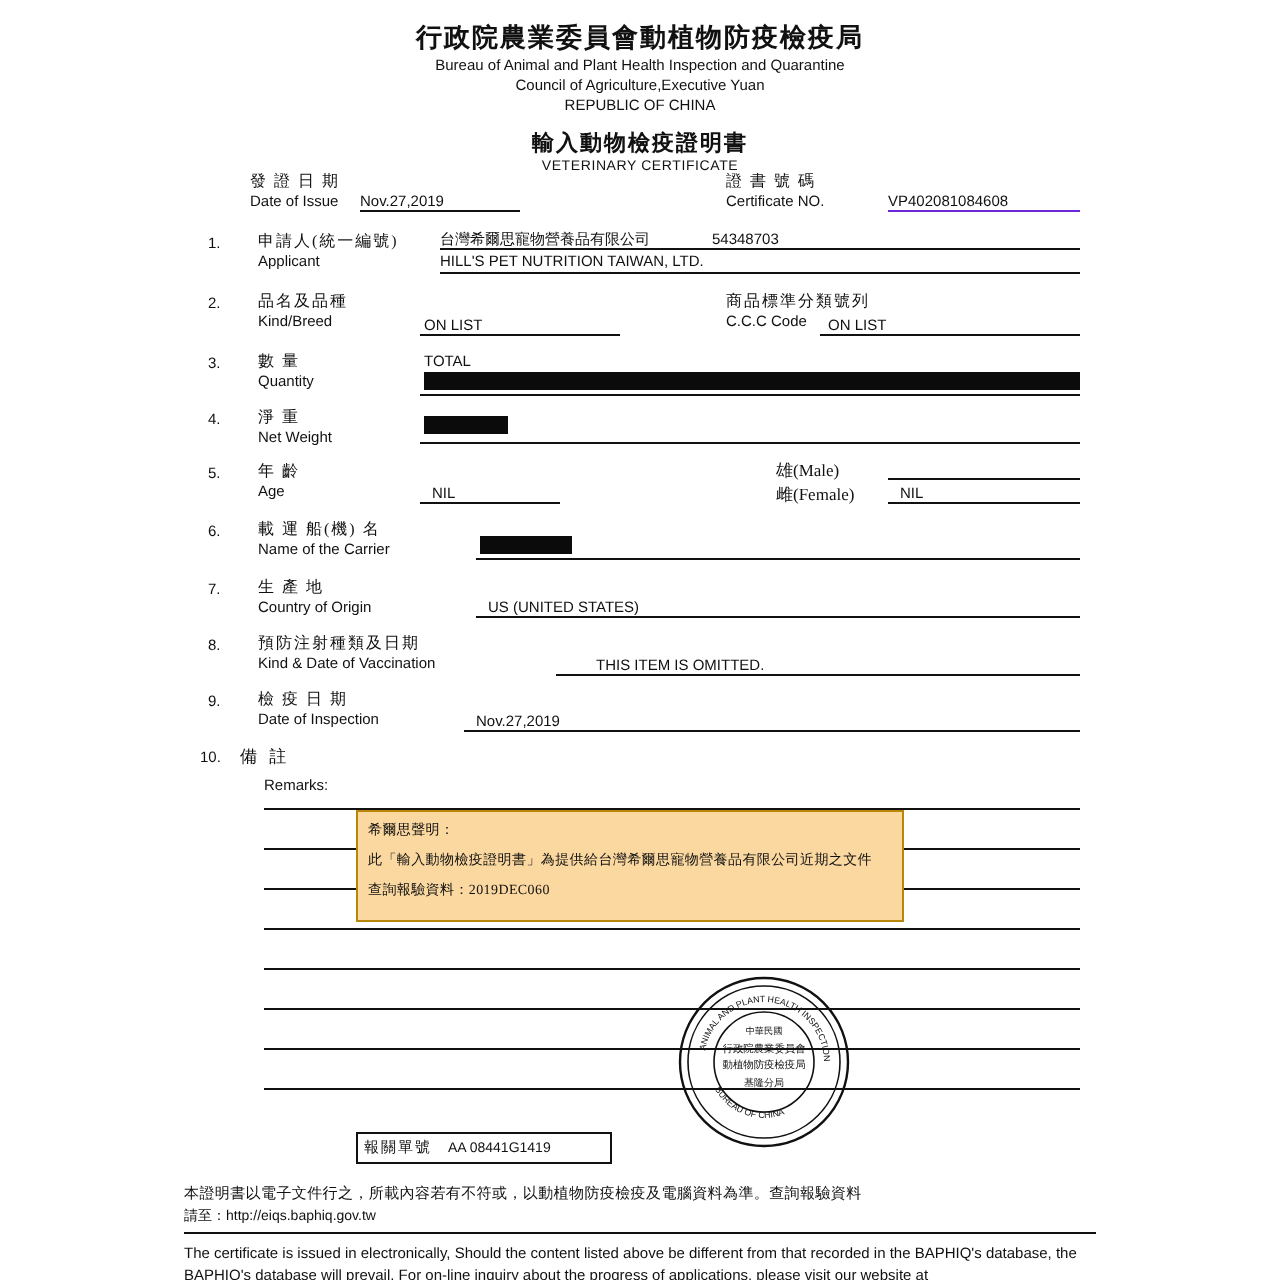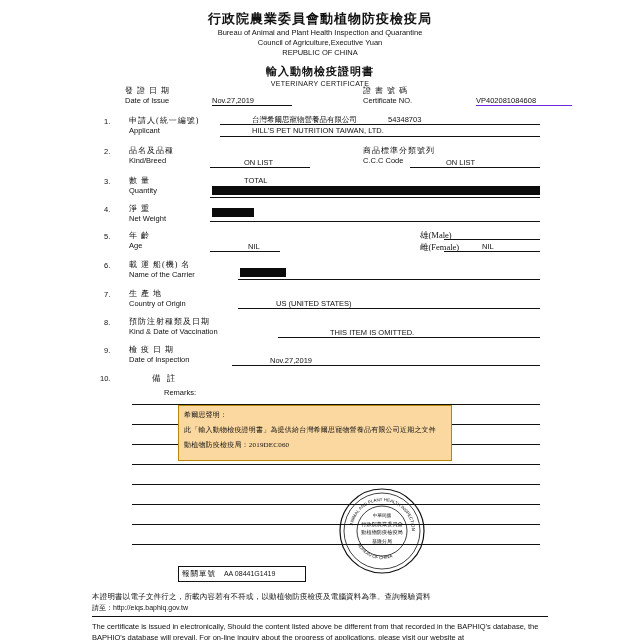--- a/index.html
+++ b/index.html
@@ -8,21 +8,21 @@
   .sheet{position:absolute;left:92px;top:0;width:456px;height:640px;}
 
   
   .hdr{text-align:center;padding-top:10px;}
   .hdr .cn-title{font-family:"Liberation Serif",serif;font-size:13px;letter-spacing:1px;font-weight:700;}
   .hdr .en1,.hdr .en2,.hdr .en3{font-size:7.5px;line-height:10px;}
   .hdr .cn-title2{font-family:"Liberation Serif",serif;font-size:11px;letter-spacing:1px;margin-top:6px;font-weight:700;}
   .hdr .en4{font-size:7px;line-height:9px;letter-spacing:.3px;}
 
   
-  .row{position:absolute;font-size:7.5px;margin-left:32px;}
+  .row{position:absolute;font-size:7.5px;}
   .cn{font-family:"Liberation Serif",serif;font-size:8.5px;letter-spacing:2px;}
   .redact{background:#0b0b0b;display:inline-block;height:8px;vertical-align:middle;}
 
   .num{position:absolute;font-size:7.5px;}
   .two{position:absolute;margin-left:13px;}
   .two .a{font-family:"Liberation Serif",serif;font-size:8px;letter-spacing:1px;}
   .two .b{font-size:7.5px;}
 
   .remark-box{position:absolute;left:86px;top:405px;width:272px;height:54px;border:1px solid #b8860b;background:#fbd8a0;}
   .remark-box div{font-family:"Liberation Serif",serif;font-size:7px;color:#111;margin:4px 5px 0 5px;line-height:11px;letter-spacing:.2px;}
@@ -164,21 +164,21 @@
     <div class="hline" style="left:40px;top:444px;width:408px;"></div>
     <div class="hline" style="left:40px;top:464px;width:408px;"></div>
     <div class="hline" style="left:40px;top:484px;width:408px;"></div>
     <div class="hline" style="left:40px;top:504px;width:408px;"></div>
     <div class="hline" style="left:40px;top:524px;width:408px;"></div>
     <div class="hline" style="left:40px;top:544px;width:408px;"></div>
 
     <div class="remark-box" style="left:86px;top:405px;">
       <div>希爾思聲明：</div>
       <div>此「輸入動物檢疫證明書」為提供給台灣希爾思寵物營養品有限公司近期之文件</div>
-      <div>動植物防疫檢疫局：2019DEC060</div>
+      <div>查詢報驗資料：2019DEC060</div>
     </div>
 
     <div class="seal">
       <svg width="88" height="88" viewBox="0 0 88 88">
         <circle cx="44" cy="44" r="42" fill="none" stroke="#111" stroke-width="1.2"></circle>
         <circle cx="44" cy="44" r="38" fill="none" stroke="#111" stroke-width="0.8"></circle>
         <circle cx="44" cy="44" r="25" fill="none" stroke="#111" stroke-width="0.8"></circle>
         <path id="arcTop" d="M 14 44 A 30 30 0 0 1 74 44" fill="none"></path>
         <path id="arcBot" d="M 16 44 A 28 28 0 0 0 72 44" fill="none"></path>
         <text font-size="4.4" font-family="Liberation Sans, sans-serif" fill="#111">

